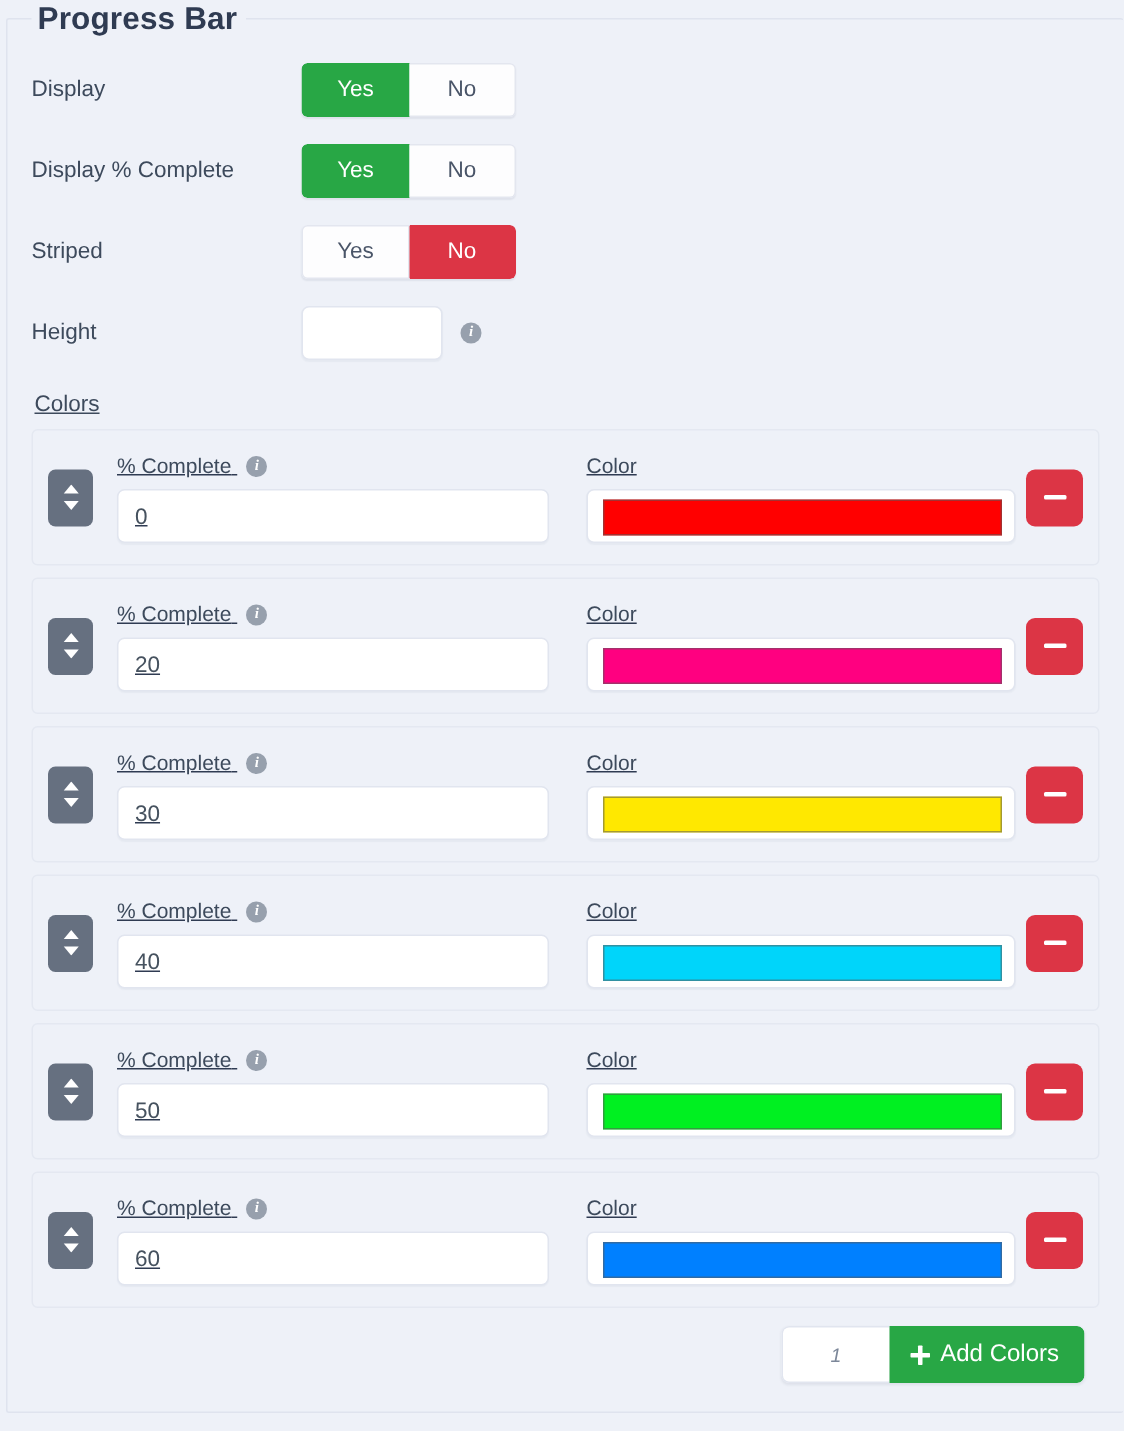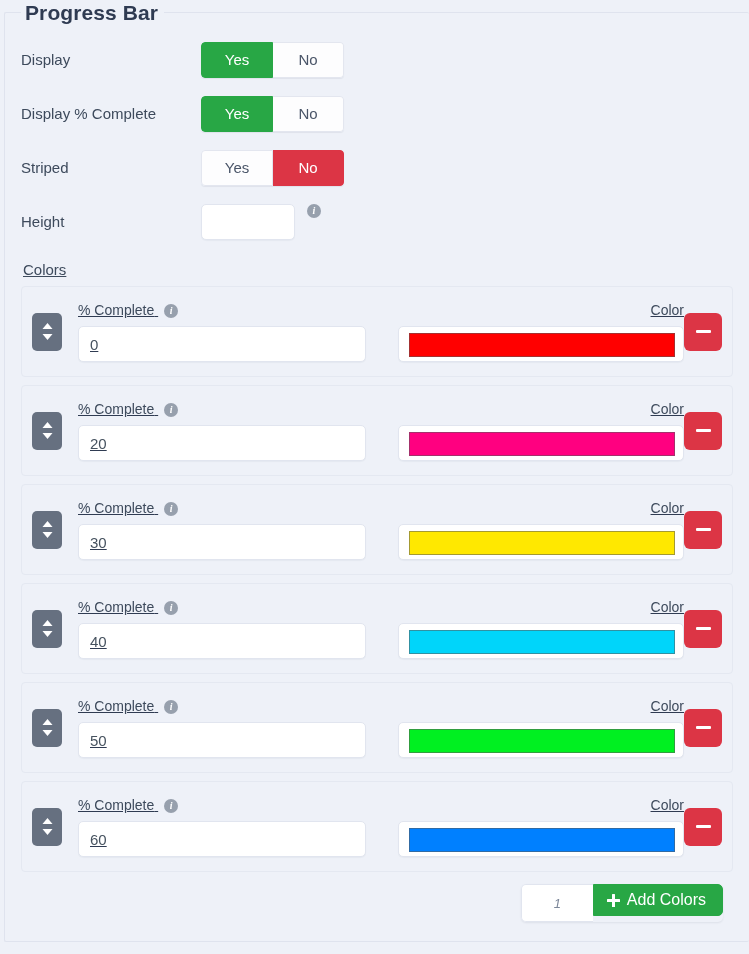--- a/index.html
+++ b/index.html
@@ -64,21 +64,21 @@
     align-items: center;
     height: 54px;
   }
   .form-label {
     width: 180px;
     flex: 0 0 180px;
     font-size: 15px;
     color: #3d4a5c;
     line-height: 20px;
   }
-  .control { display: flex; }
+  .control { display: flex; align-items: center; }
 
   
   .btn-group {
     display: inline-flex;
     border-radius: 4px;
     overflow: hidden;
     box-shadow: 0 1px 1px rgba(30,40,70,.07);
   }
   .btn-seg {
     min-width: 50px;
@@ -173,21 +173,21 @@
   }
   .field-block { display: flex; flex-direction: column; text-decoration: underline; }
   .field-block .flabel {
     font-size: 14px;
     color: #3d4a5c;
     line-height: 18px;
     margin-bottom: 7px;
   }
   .pct-block { flex: 0 0 288px; }
   .pct-block .txt { width: 288px; }
-  .color-block { margin-left: 32px; flex: 0 0 286px; text-align: right; }
+  .color-block { margin-left: 25px; flex: 0 0 286px; }
 
   
   .color-swatch {
     box-sizing: border-box;
     width: 286px;
     height: 36px;
     border: 1px solid #e1e5ef;
     border-radius: 5px;
     background: #ffffff;
     padding: 6px 10px;
@@ -248,21 +248,21 @@
     background: #ffffff;
     font-family: "Liberation Sans", sans-serif;
     font-size: 13px;
     font-style: italic;
     color: #7c8799;
     text-align: center;
     outline: none;
   }
   .btn-add {
     box-sizing: border-box;
-    height: 32px;
+    height: 38px;
     border: 1px solid #28a745;
     border-radius: 0 5px 5px 0;
     background: #28a745;
     color: #ffffff;
     font-family: "Liberation Sans", sans-serif;
     font-size: 16px;
     padding: 0 16px 0 13px;
     cursor: pointer;
     display: flex;
     align-items: center;

